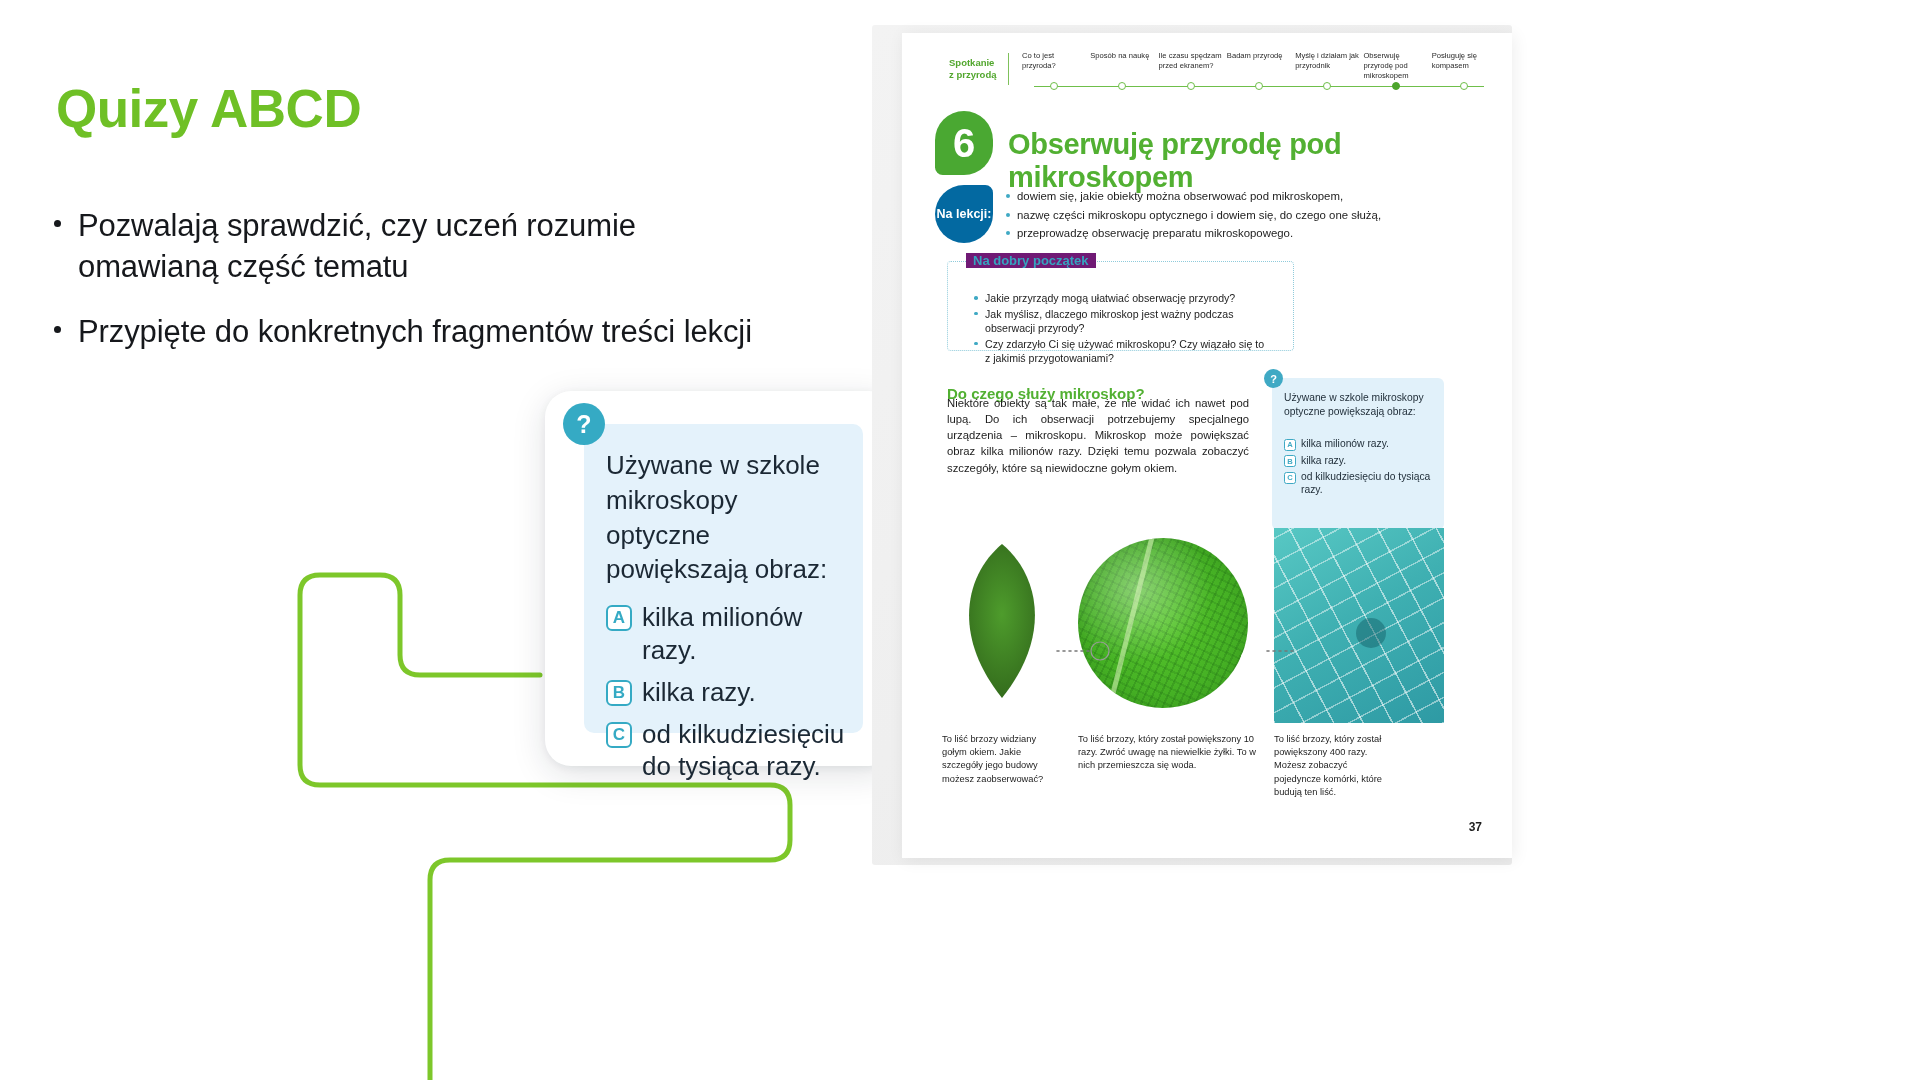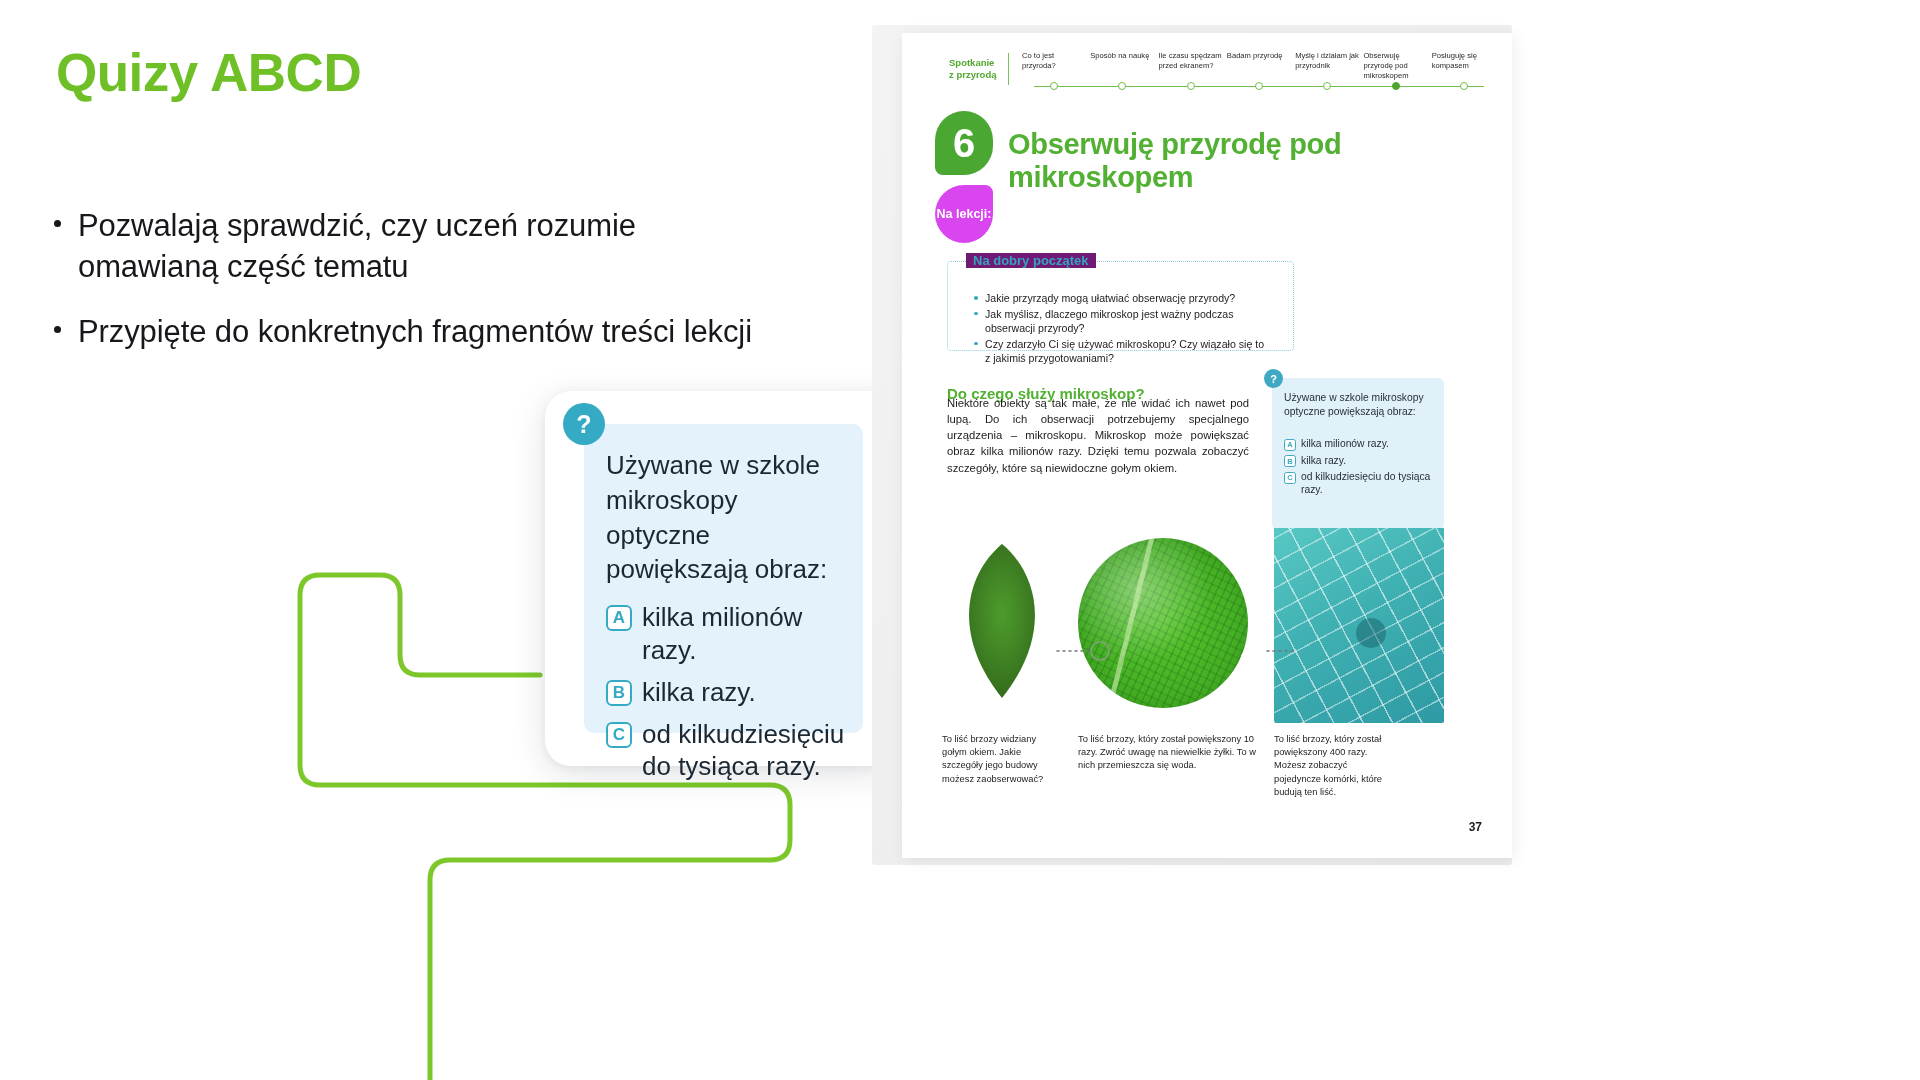--- a/index.html
+++ b/index.html
@@ -13,21 +13,21 @@
 
   
   .left-panel{
     position:absolute;left:0;top:0;width:900px;height:1080px;
   }
   .slide-title{
     position:absolute;left:56px;top:42px;width:660px;
     font-size:53px;line-height:1.17;font-weight:bold;
     color:#6fc026;letter-spacing:-0.5px;
   }
-  .slide-title .line2{display:block;}
+  .slide-title .line2{display:block;margin-top:36px;}
 
   .bullet-list{
     position:absolute;left:52px;top:205px;width:700px;
     list-style:none;margin:0;padding:0;
   }
   .bullet-list li{
     position:relative;padding-left:26px;
     font-size:31px;line-height:1.33;color:#16181c;
     margin-bottom:24px;letter-spacing:-0.1px;
   }
@@ -129,21 +129,21 @@
     display:flex;align-items:center;justify-content:center;
   }
   .chapter-title{
     position:absolute;left:106px;top:76px;width:450px;
     font-size:29px;font-weight:bold;line-height:1.13;color:#52b032;
     letter-spacing:-0.3px;
   }
 
   .na-lekcji{
     position:absolute;left:33px;top:152px;width:58px;height:58px;
-    background:#d946ef;border-radius:30px 8px 30px 30px;
+    background:#0369a1;border-radius:30px 8px 30px 30px;
     color:#ffffff;font-size:12.5px;font-weight:bold;line-height:1.3;
     display:flex;align-items:center;justify-content:center;text-align:center;
   }
   .goals{
     position:absolute;left:104px;top:155px;right:30px;
     list-style:none;margin:0;padding:0;
   }
   .goals li{
     position:relative;padding-left:11px;
     font-size:11.4px;line-height:1.45;color:#1d1d1d;margin-bottom:2px;
@@ -347,20 +347,25 @@
           <span class="nav-dot"></span>
         </div>
       </div>
     </div>
   </div>
 
   <div class="chapter-num">6</div>
   <h1 class="chapter-title">Obserwuję przyrodę pod mikroskopem</h1>
 
   <div class="na-lekcji">Na lekcji:</div>
+  <ul class="goals">
+    <li>dowiem się, jakie obiekty można obserwować pod mikroskopem,</li>
+    <li>nazwę części mikroskopu optycznego i dowiem się, do czego one służą,</li>
+    <li>przeprowadzę obserwację preparatu mikroskopowego.</li>
+  </ul>
 
   <div class="start-box">
     <div class="start-title">Na dobry początek</div>
     <ul class="start-list">
       <li>Jakie przyrządy mogą ułatwiać obserwację przyrody?</li>
       <li>Jak myślisz, dlaczego mikroskop jest ważny podczas obserwacji przyrody?</li>
       <li>Czy zdarzyło Ci się używać mikroskopu? Czy wiązało się to z jakimiś przygotowaniami?</li>
     </ul>
   </div>
 

